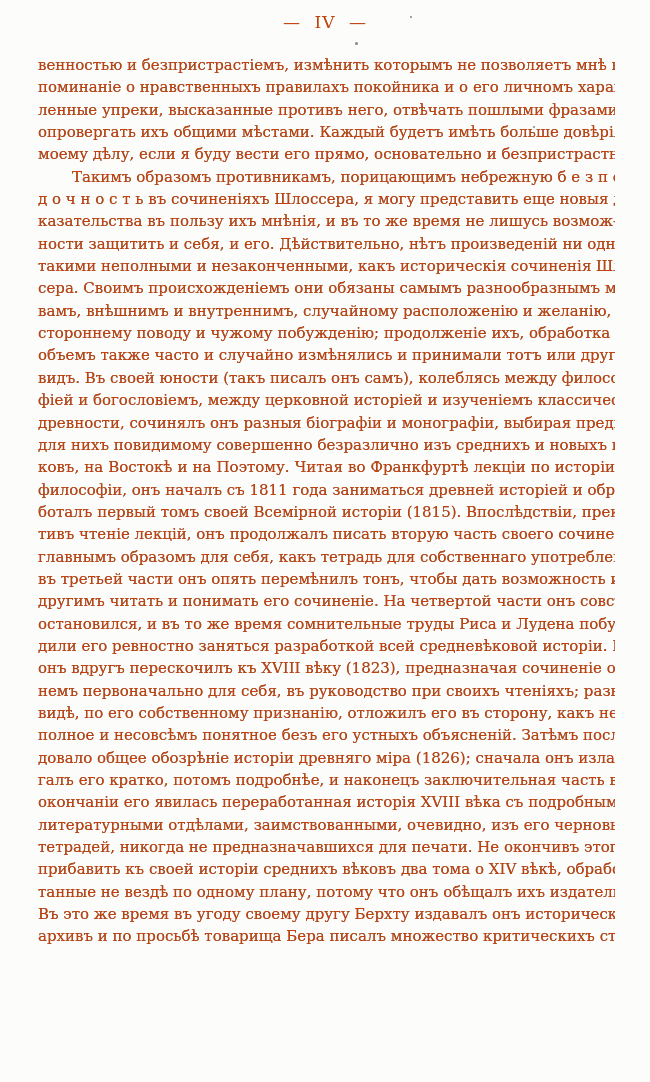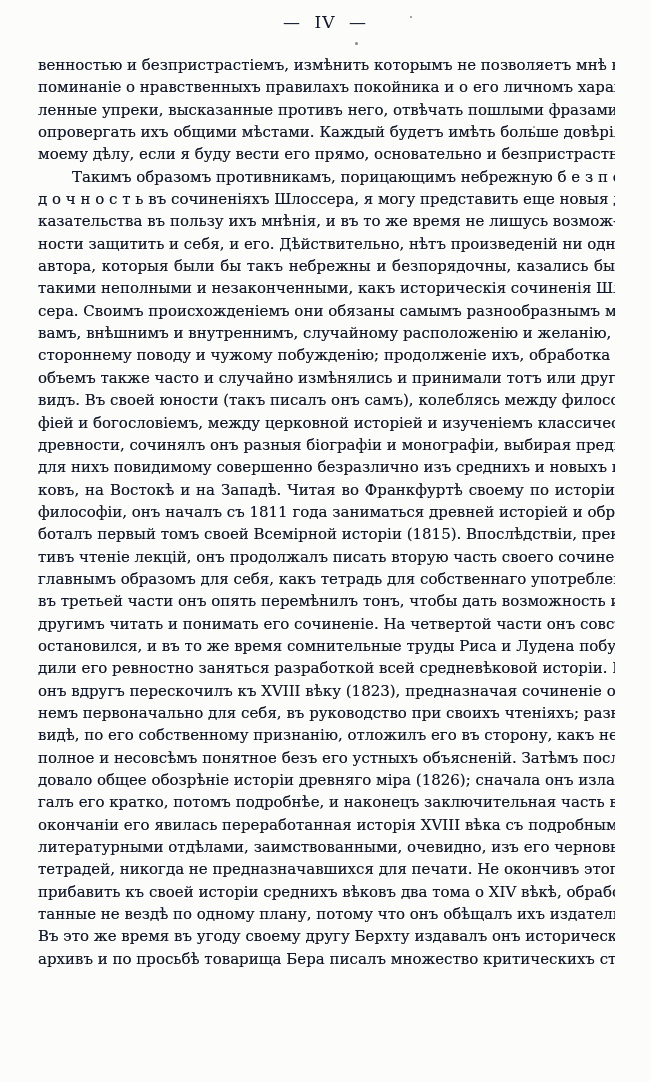--- a/index.html
+++ b/index.html
@@ -1,21 +1,21 @@
 <!DOCTYPE html>
 <html><head>
 <meta charset="utf-8">
 <style>
   html,body{margin:0;padding:0;background:#e9e7e2;}
   .page{
     position:relative;
     width:650px;height:1082px;
     margin:0 auto;
     background:#fcfcfa;
-    color:#0f172a;
+    color:#c2410c;
     font-family:"DejaVu Serif","DejaVu Sans",serif;
     overflow:hidden;
     box-sizing:border-box;
   }
   .header{
     padding-top:12px;
     text-align:center;
     font-size:17px;
     word-spacing:7px;
     letter-spacing:1px;
@@ -50,31 +50,30 @@
   <div class="text-block">
       <div class="line">венностью и безпристрастіемъ, измѣнить которымъ не позволяетъ мнѣ вос-</div>
       <div class="line">поминаніе о нравственныхъ правилахъ покойника и о его личномъ харак-</div>
       <div class="line">ленные упреки, высказанные противъ него, отвѣчать пошлыми фразами или</div>
       <div class="line">опровергать ихъ общими мѣстами. Каждый будетъ имѣть больше довѣрія къ</div>
       <div class="line">моему дѣлу, если я буду вести его прямо, основательно и безпристрастно.</div>
       <div class="line indent">Такимъ образомъ противникамъ, порицающимъ небрежную б е з п о р я-</div>
       <div class="line">д о ч н о с т ь въ сочиненіяхъ Шлоссера, я могу представить еще новыя до-</div>
       <div class="line">казательства въ пользу ихъ мнѣнія, и въ то же время не лишусь возмож-</div>
       <div class="line">ности защитить и себя, и его. Дѣйствительно, нѣтъ произведеній ни одного</div>
-      <div class="line">автора, которыя были бы такъ небрежны и безпорядочны, казались бы</div>
       <div class="line">такими неполными и незаконченными, какъ историческія сочиненія Шлос-</div>
       <div class="line">сера. Своимъ происхожденіемъ они обязаны самымъ разнообразнымъ моти-</div>
       <div class="line">вамъ, внѣшнимъ и внутреннимъ, случайному расположенію и желанію, по-</div>
       <div class="line">стороннему поводу и чужому побужденію; продолженіе ихъ, обработка и</div>
       <div class="line">объемъ также часто и случайно измѣнялись и принимали тотъ или другой</div>
       <div class="line">видъ. Въ своей юности (такъ писалъ онъ самъ), колеблясь между филосо-</div>
       <div class="line">фіей и богословіемъ, между церковной исторіей и изученіемъ классической</div>
       <div class="line">древности, сочинялъ онъ разныя біографіи и монографіи, выбирая предметы</div>
       <div class="line">для нихъ повидимому совершенно безразлично изъ среднихъ и новыхъ вѣ-</div>
-      <div class="line">ковъ, на Востокѣ и на Западѣ. Читая во Франкфуртѣ своему по исторіи</div>
+      <div class="line">ковъ, на Востокѣ и на Поэтому. Читая во Франкфуртѣ лекціи по исторіи</div>
       <div class="line">философіи, онъ началъ съ 1811 года заниматься древней исторіей и обра-</div>
       <div class="line">боталъ первый томъ своей Всемірной исторіи (1815). Впослѣдствіи, прекра-</div>
       <div class="line">тивъ чтеніе лекцій, онъ продолжалъ писать вторую часть своего сочиненія,</div>
       <div class="line">главнымъ образомъ для себя, какъ тетрадь для собственнаго употребленія;</div>
       <div class="line">въ третьей части онъ опять перемѣнилъ тонъ, чтобы дать возможность и</div>
       <div class="line">другимъ читать и понимать его сочиненіе. На четвертой части онъ совсѣмъ</div>
       <div class="line">остановился, и въ то же время сомнительные труды Риса и Лудена побу-</div>
       <div class="line">дили его ревностно заняться разработкой всей средневѣковой исторіи. Потомъ</div>
       <div class="line">онъ вдругъ перескочилъ къ XVIII вѣку (1823), предназначая сочиненіе объ</div>
       <div class="line">немъ первоначально для себя, въ руководство при своихъ чтеніяхъ; развивъ</div>

